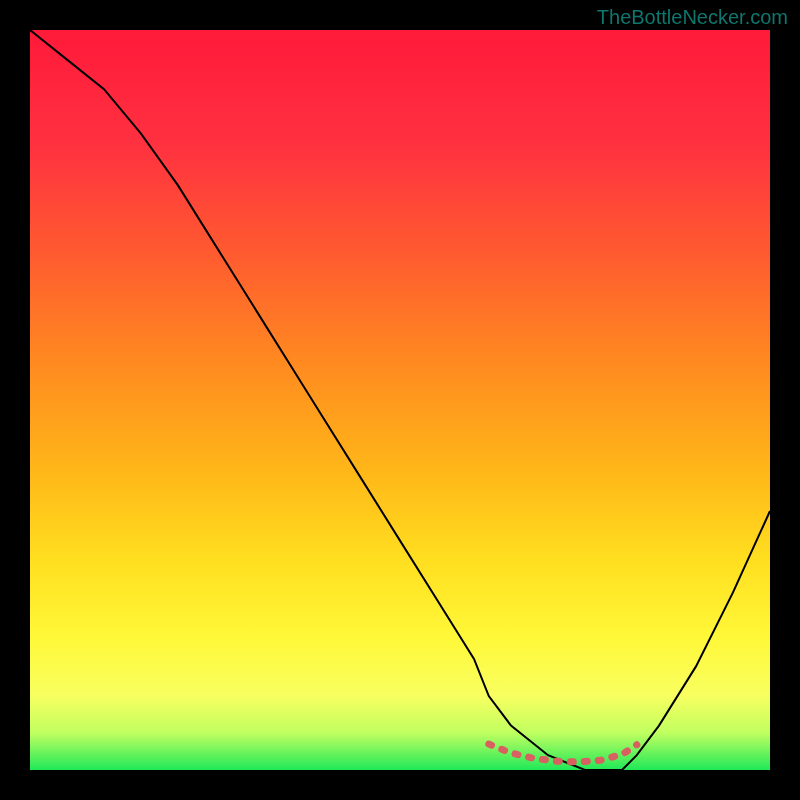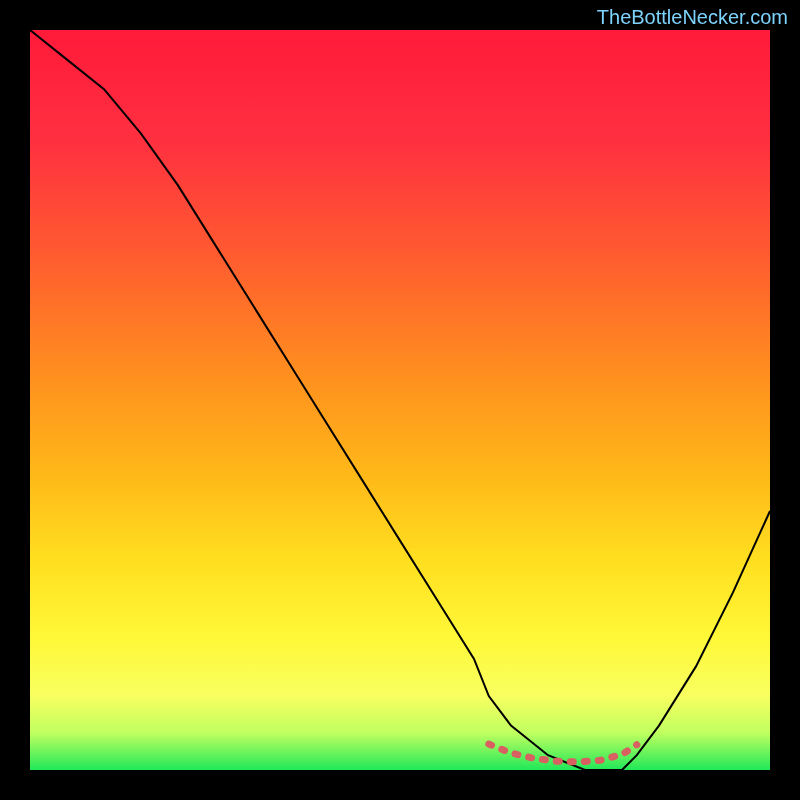--- a/index.html
+++ b/index.html
@@ -1,17 +1,17 @@
 <!DOCTYPE html>
 <html><head>
 <meta charset="utf-8">
 <style>
   * { margin: 0; padding: 0; box-sizing: border-box; }
   body { width: 800px; height: 800px; background: #000; position: relative; font-family: Arial, sans-serif; }
-  .watermark { position: absolute; top: 6px; right: 12px; color: #7dd3fc; font-size: 20px; z-index: 10; }
+  .watermark { position: absolute; top: 6px; right: 12px; color: #0f766e; font-size: 20px; z-index: 10; }
   .chart-area { position: absolute; top: 30px; left: 30px; width: 740px; height: 740px; }
   .gradient-bg { position: absolute; top: 0; left: 0; width: 100%; height: 100%; }
   .curve-layer { position: absolute; top: 0; left: 0; width: 100%; height: 100%; }
 </style>
 </head>
 <body>
 
 <div class="watermark">TheBottleNecker.com</div>
 
 <div class="chart-area">

